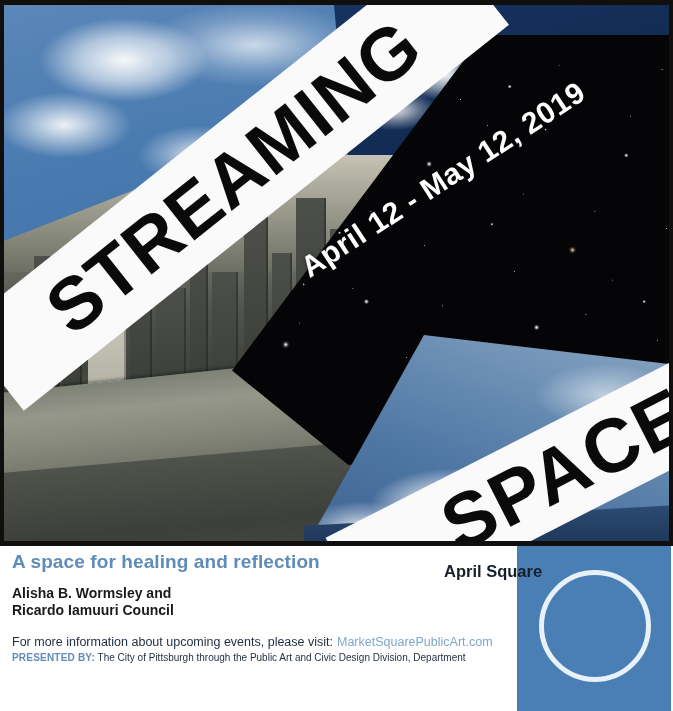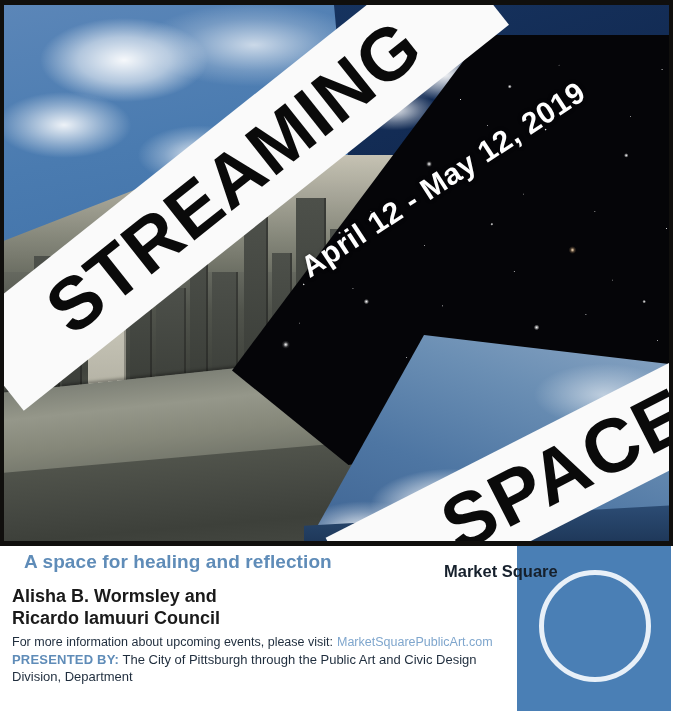--- a/index.html
+++ b/index.html
@@ -262,46 +262,46 @@
     left: 12px;
     top: 6px;
     width: 500px;
   }
   .tagline {
     font-family: "Liberation Sans", sans-serif;
     font-weight: 700;
     font-size: 19px;
     color: #5f8cb8;
     letter-spacing: .1px;
-    margin: 0 0 12px 12px;
+    margin: 0 0 12px 0;
     line-height: 1.1;
   }
   .artists {
     font-family: "Liberation Sans", sans-serif;
     font-weight: 700;
-    font-size: 18px;
+    font-size: 14px;
     color: #1a1a1a;
     line-height: 1.25;
     margin: 10px 0 3px 0;
   }
   .moreinfo {
     font-family: "Liberation Sans", sans-serif;
     font-size: 12.5px;
     color: #1f2d3d;
     line-height: 1.3;
-    margin: 4px 0 1px 0;
+    margin: 14px 0 1px 0;
   }
   .moreinfo .url {
     color: #7fa6cd;
     font-size: 12.5px;
     margin-left: 4px;
   }
   .credits {
     font-family: "Liberation Sans", sans-serif;
-    font-size: 13px;
+    font-size: 10px;
     color: #1f2d3d;
     line-height: 1.32;
     margin: 0;
     max-width: 470px;
   }
   .credits .label {
     color: #5f8cb8;
     font-weight: 700;
     letter-spacing: .2px;
   }
@@ -397,21 +397,21 @@
     </div>
   </div>
 
   <div class="info">
 
     <div class="logo-panel">
       <div class="logo-circle"></div>
     </div>
 
     <div class="logo-text">
-      <div>Market Square</div>
+      <div>April Square</div>
     </div>
 
     <div class="info-left">
 
       <p class="tagline">A space for healing and reflection</p>
 
       <p class="artists">
         <span>Alisha B. Wormsley and</span><br>
         <span>Ricardo Iamuuri Council</span>
       </p>

